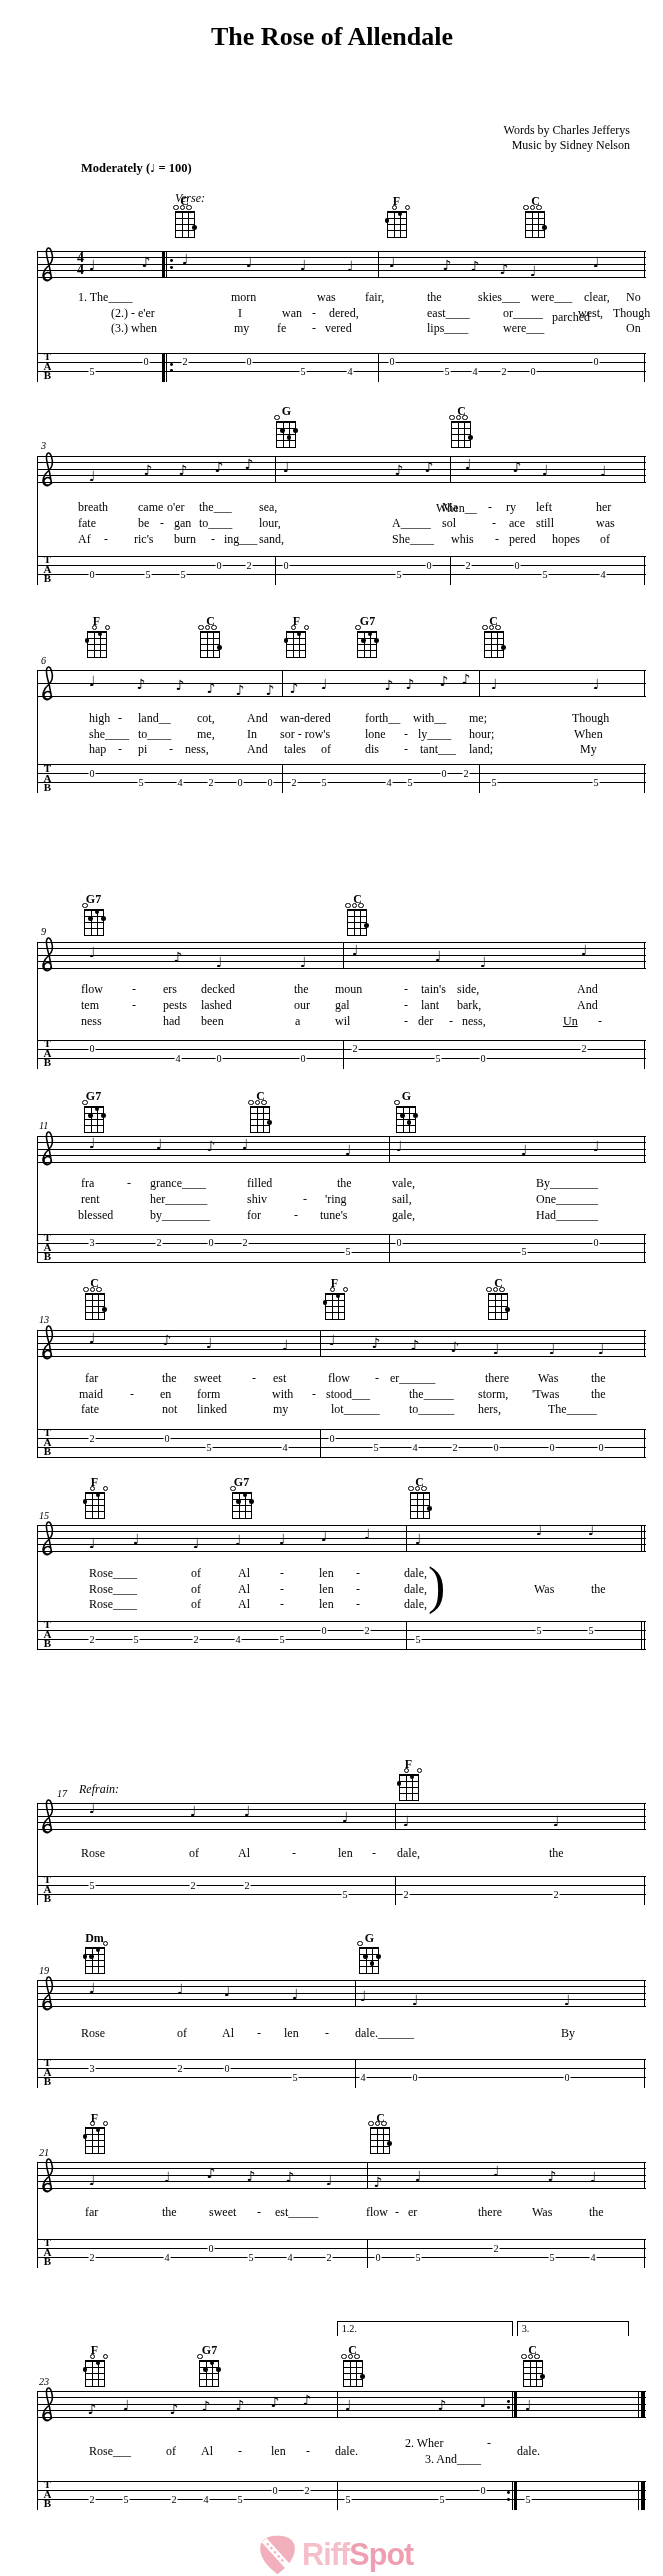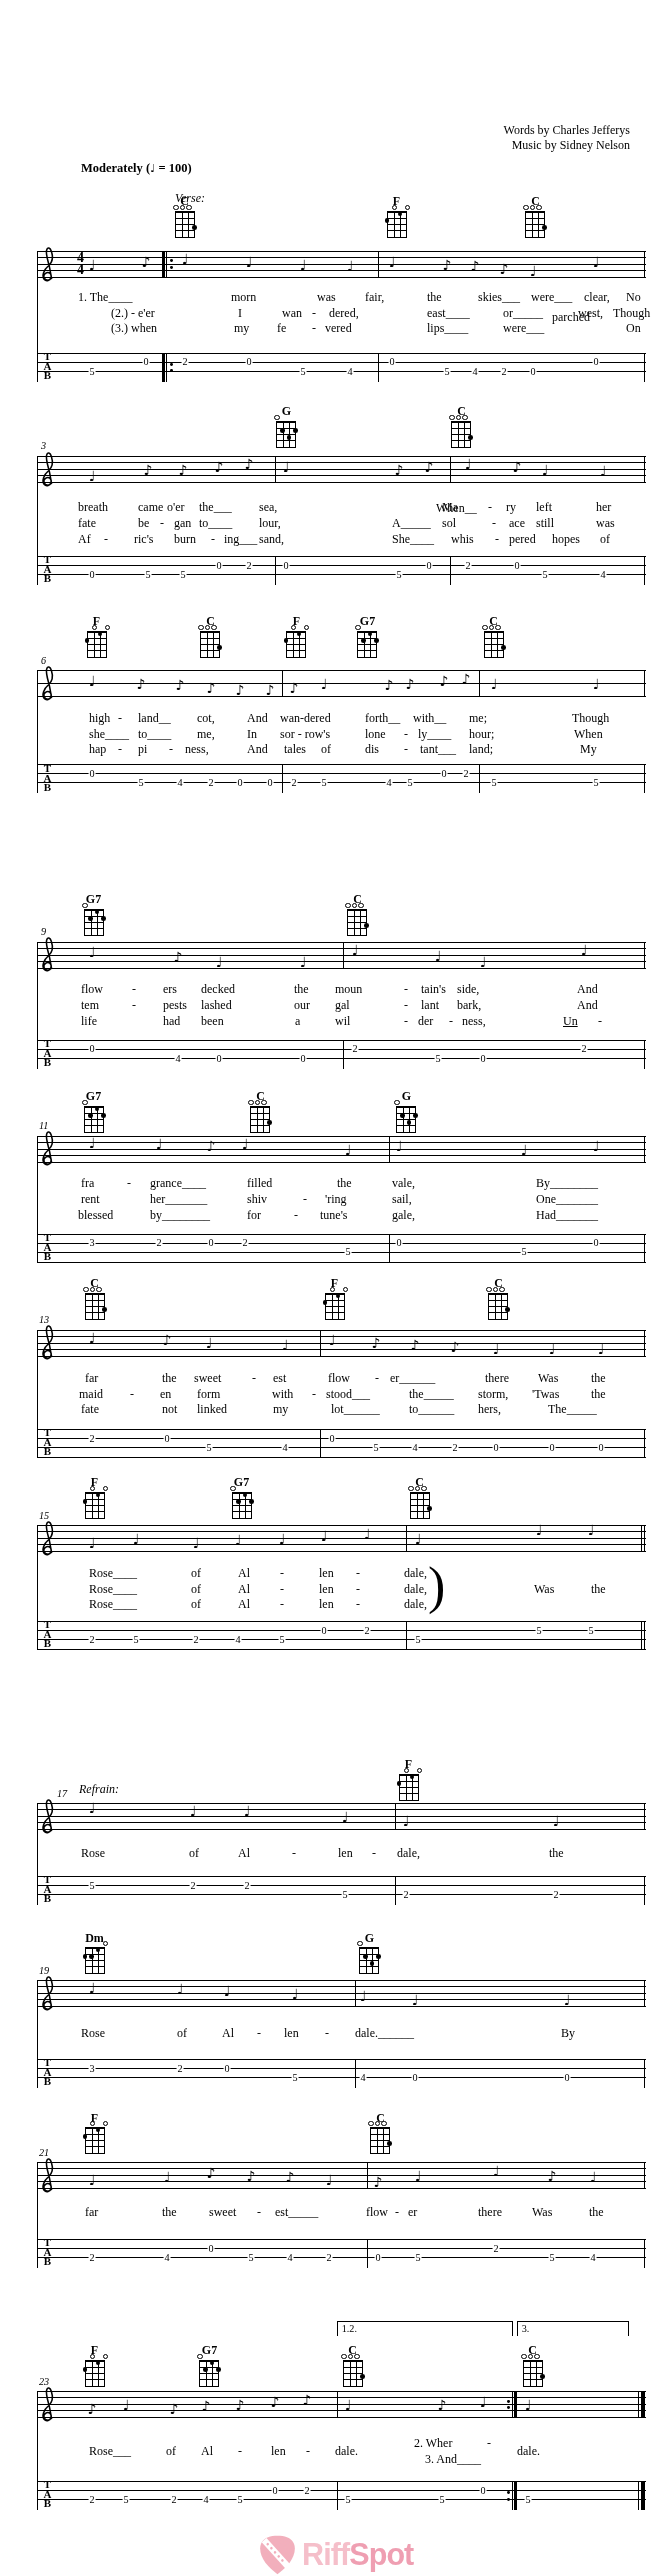--- a/index.html
+++ b/index.html
@@ -29,20 +29,21 @@
   .timesig{font-size:14px;font-weight:bold;line-height:12px;text-align:center;}
   .volta{border-top:0.9px solid #000;border-left:0.9px solid #000;border-right:0.9px solid #000;height:14px;}
   .volta span{font-size:10.2px;position:absolute;left:3.7px;top:0.9px;}
   .lyrbracket{font-size:52px;font-weight:300;line-height:52px;}
   .brand{font-family:"Liberation Sans",sans-serif;font-weight:bold;font-size:30.5px;letter-spacing:-0.9px;}
 </style>
 </head>
 <body>
 
 <div id="sheet">
+  <div class="abs title" style="top:22px;left:0;">The Rose of Allendale</div>
   <div class="abs credit" style="top:123px;">Words by Charles Jefferys</div>
   <div class="abs credit" style="top:138px;font-family:Liberation Serif, serif;">Music by Sidney Nelson</div>
   <div class="abs tempo" style="top:161px;left:81px;"><span>Moderately  (</span><span class="noteglyph">♩</span><span> = 100)</span></div>
 
   <div id="systems">
       <div class="abs section-label" style="left: 175px; top: 191px;">Verse:</div>
       <div class="abs chord-label" style="left: 157px; top: 194px;">C</div>
       <div class="abs cd" style="left: 175px; top: 211px;">
         <div class="nut"></div>
         <div class="str" style="left:0px"></div>
@@ -504,21 +505,21 @@
       <div class="abs lyr" style="left: 81px; top: 998px;">tem</div>
       <div class="abs lyr" style="left: 132px; top: 998px;">-</div>
       <div class="abs lyr" style="left: 163px; top: 998px;">pests</div>
       <div class="abs lyr" style="left: 201px; top: 998px;">lashed</div>
       <div class="abs lyr" style="left: 294px; top: 998px;">our</div>
       <div class="abs lyr" style="left: 335px; top: 998px;">gal</div>
       <div class="abs lyr" style="left: 404px; top: 998px;">-</div>
       <div class="abs lyr" style="left: 421px; top: 998px;">lant</div>
       <div class="abs lyr" style="left: 457px; top: 998px;">bark,</div>
       <div class="abs lyr" style="left: 577px; top: 998px;">And</div>
-      <div class="abs lyr" style="left: 81px; top: 1014px;">life</div>
+      <div class="abs lyr" style="left: 81px; top: 1014px;">ness</div>
       <div class="abs lyr" style="left: 163px; top: 1014px;">had</div>
       <div class="abs lyr" style="left: 201px; top: 1014px;">been</div>
       <div class="abs lyr" style="left: 295px; top: 1014px;">a</div>
       <div class="abs lyr" style="left: 335px; top: 1014px;">wil</div>
       <div class="abs lyr" style="left: 404px; top: 1014px;">-</div>
       <div class="abs lyr" style="left: 418px; top: 1014px;">der</div>
       <div class="abs lyr" style="left: 449px; top: 1014px;">-</div>
       <div class="abs lyr" style="left: 462px; top: 1014px;">ness,</div>
       <div class="abs lyr" style="left: 563px; top: 1014px; text-decoration: underline;">Un</div>
       <div class="abs lyr" style="left: 598px; top: 1014px;">-</div>
@@ -1166,21 +1167,21 @@
       <div class="abs note" style="left: 442px; top: 2398px;">♪</div>
       <div class="abs note" style="left: 483px; top: 2395px;">♩</div>
       <div class="abs note" style="left: 528px; top: 2398px;">♩</div>
       <div class="abs lyr" style="left: 89px; top: 2444px;">Rose___</div>
       <div class="abs lyr" style="left: 166px; top: 2444px;">of</div>
       <div class="abs lyr" style="left: 201px; top: 2444px;">Al</div>
       <div class="abs lyr" style="left: 238px; top: 2444px;">-</div>
       <div class="abs lyr" style="left: 271px; top: 2444px;">len</div>
       <div class="abs lyr" style="left: 306px; top: 2444px;">-</div>
       <div class="abs lyr" style="left: 335px; top: 2444px;">dale.</div>
-      <div class="abs lyr" style="left: 414px; top: 2436px;">2. Wher</div>
+      <div class="abs lyr" style="left: 405px; top: 2436px;">2. Wher</div>
       <div class="abs lyr" style="left: 487px; top: 2436px;">-</div>
       <div class="abs lyr" style="left: 425px; top: 2452px;">3. And____</div>
       <div class="abs lyr" style="left: 517px; top: 2444px;">dale.</div>
       <div class="abs volta" style="left: 337px; top: 2321px; width: 174px;">
         <span>1.2.</span>
       </div>
       <div class="abs volta" style="left: 517px; top: 2321px; width: 110px;">
         <span>3.</span>
       </div>
       <div class="abs tabstaff" style="left: 37px; top: 2481px; width: 609px; height: 29px;"></div>

